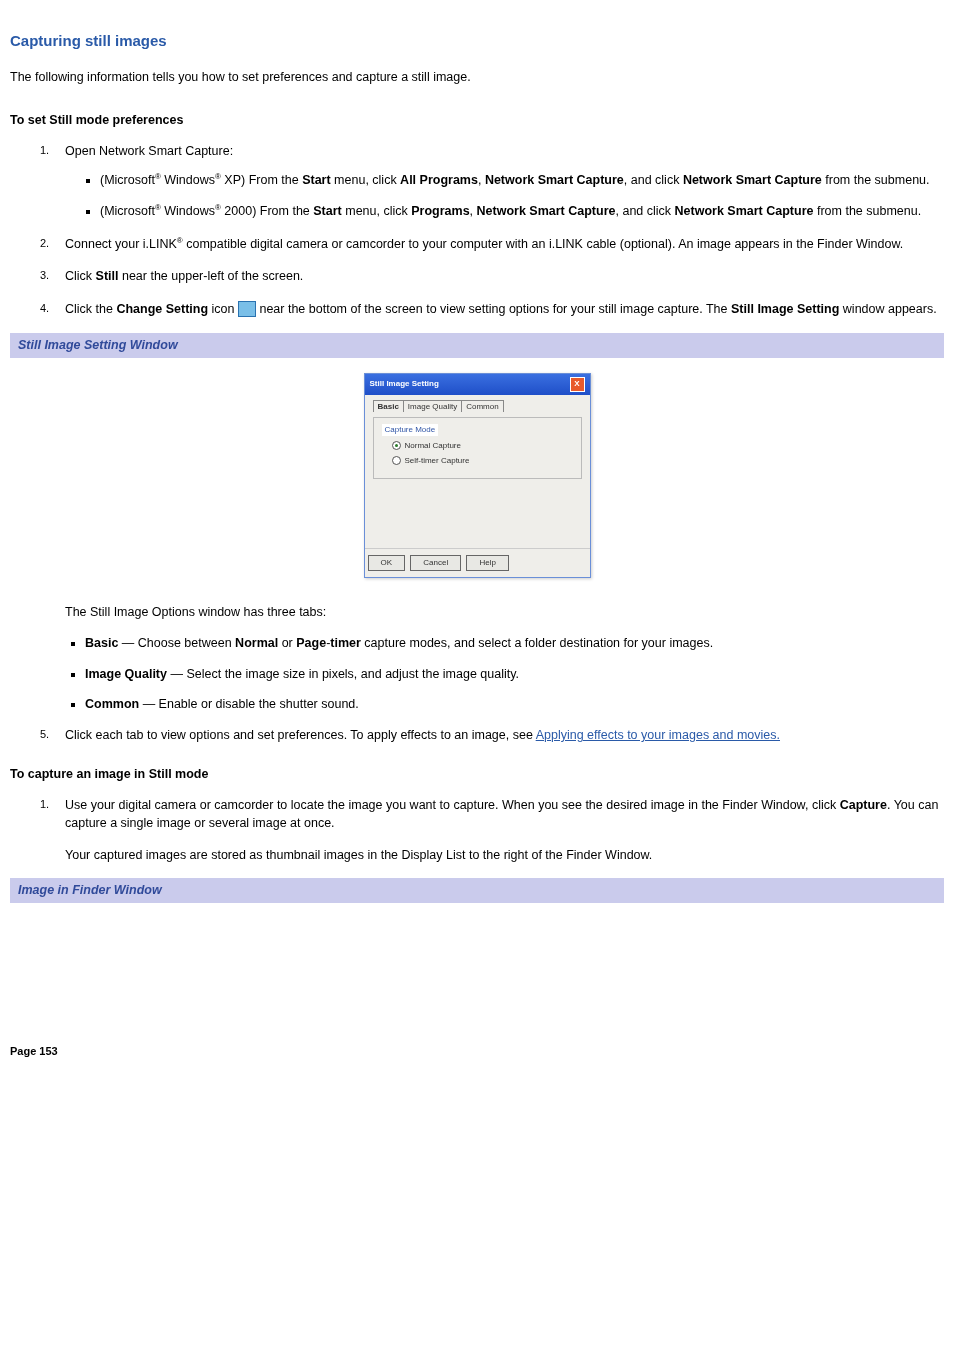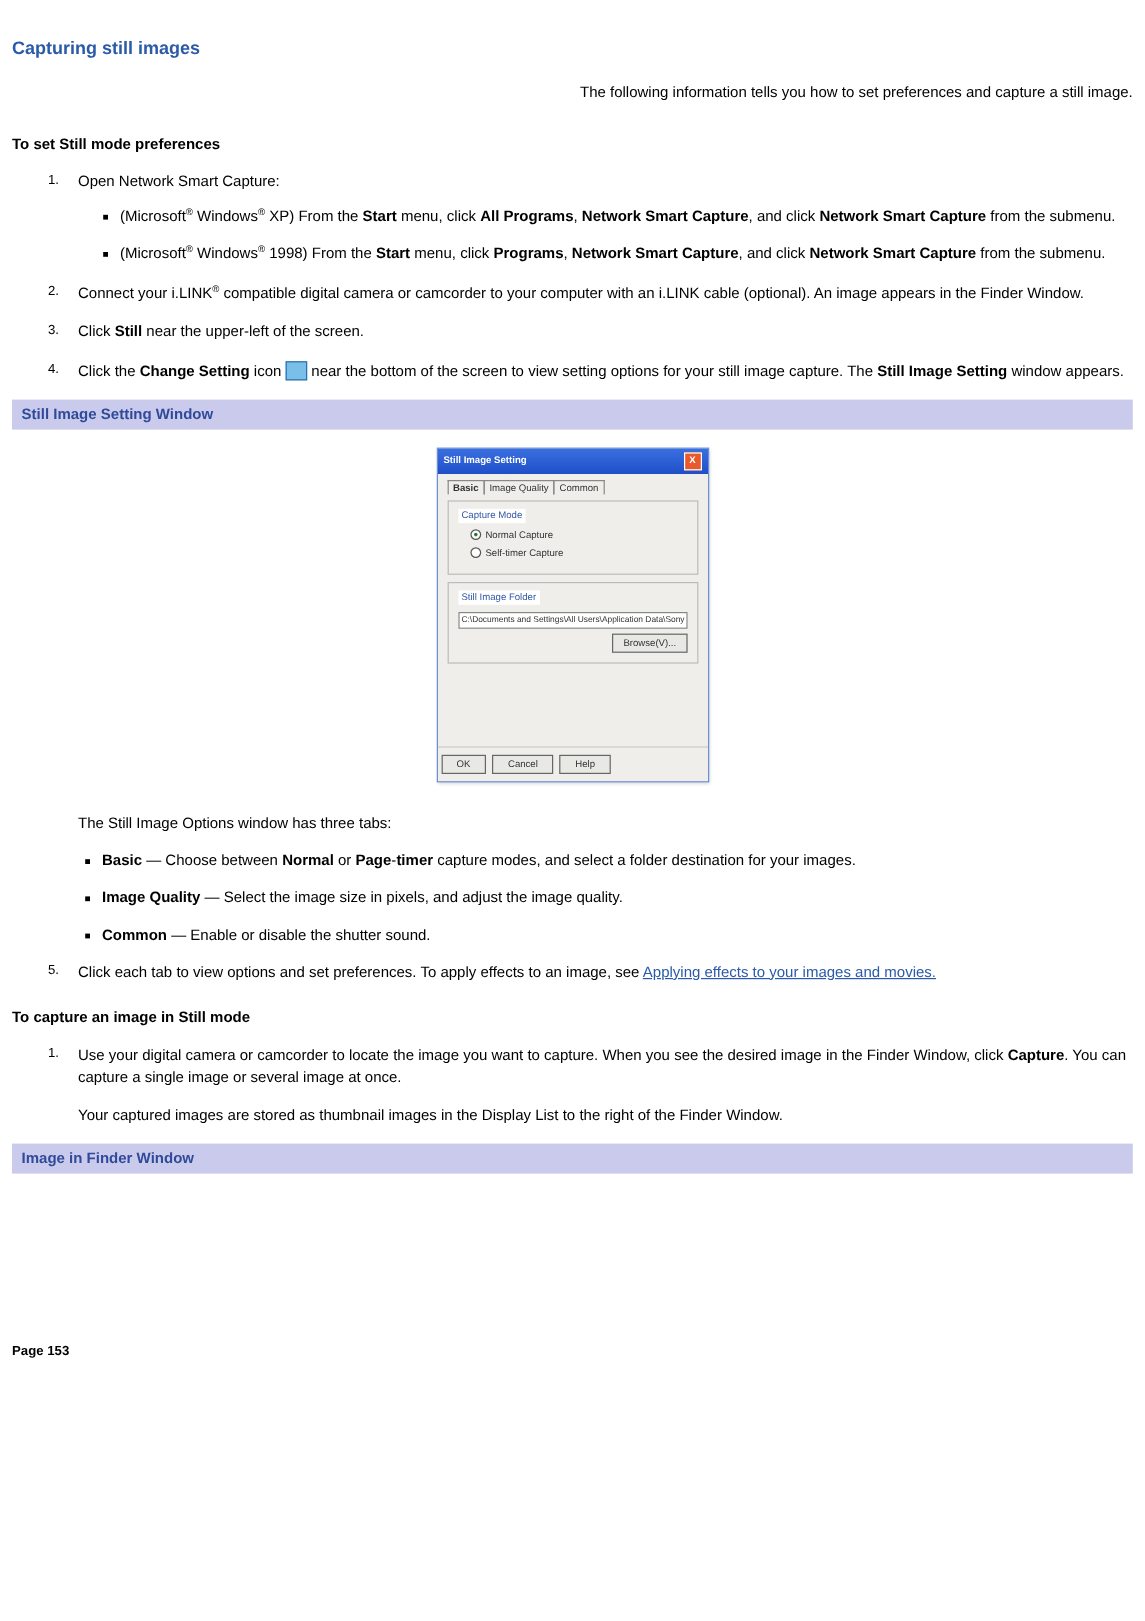--- a/index.html
+++ b/index.html
@@ -13,21 +13,20 @@
     box-sizing: border-box;
   }
   h1.title {
     color: #2a5aa8;
     font-size: 15px;
     font-weight: bold;
     margin: 10px 0 15px 0;
   }
   p.intro {
     margin: 10px 0 25px 0;
-    text-align: right;
   }
   h2.subhead {
     font-size: 12.5px;
     font-weight: bold;
     margin: 20px 0 12px 0;
   }
   ol.num {
     list-style: none;
     padding-left: 30px;
     margin: 0;
@@ -52,20 +51,21 @@
     margin-bottom: 12px;
   }
   .reg {
     font-size: 8px;
     vertical-align: super;
   }
   .caption-bar {
     background: #cacbec;
     color: #304a9a;
     font-weight: bold;
+    font-style: italic;
     font-size: 12.5px;
     padding: 3px 8px;
     margin: 9px 0;
     width: 100%;
     box-sizing: border-box;
   }
   .fig-wrap {
     text-align: center;
     margin: 15px 0 25px 0;
   }
@@ -213,21 +213,21 @@
 
 <ol class="num">
   <li>
     <span class="marker">1.</span>
     <span>Open Network Smart Capture:</span>
     <ul class="sq">
       <li>
         <span>(Microsoft</span><span class="reg">®</span><span> Windows</span><span class="reg">®</span><span> XP) From the </span><b>Start</b><span> menu, click </span><b>All Programs</b><span>, </span><b>Network Smart Capture</b><span>, and click </span><b>Network Smart Capture</b><span> from the submenu.</span>
       </li>
       <li>
-        <span>(Microsoft</span><span class="reg">®</span><span> Windows</span><span class="reg">®</span><span> 1998) From the </span><b>Start</b><span> menu, click </span><b>Programs</b><span>, </span><b>Network Smart Capture</b><span>, and click </span><b>Network Smart Capture</b><span> from the submenu.</span>
+        <span>(Microsoft</span><span class="reg">®</span><span> Windows</span><span class="reg">®</span><span> 2000) From the </span><b>Start</b><span> menu, click </span><b>Programs</b><span>, </span><b>Network Smart Capture</b><span>, and click </span><b>Network Smart Capture</b><span> from the submenu.</span>
       </li>
     </ul>
   </li>
 
   <li>
     <span class="marker">2.</span>
     <span>Connect your i.LINK</span><span class="reg">®</span><span> compatible digital camera or camcorder to your computer with an i.LINK cable (optional). An image appears in the Finder Window.</span>
   </li>
 
   <li>
@@ -251,25 +251,20 @@
     </div>
     <div class="xp-body">
       <div class="xp-tabs">
         <span class="active">Basic</span><span>Image Quality</span><span>Common</span>
       </div>
       <div class="xp-group">
         <div class="xp-group-title">Capture Mode</div>
         <div class="xp-radio"><span class="dot sel"></span><span>Normal Capture</span></div>
         <div class="xp-radio"><span class="dot"></span><span>Self-timer Capture</span></div>
       </div>
-      <div class="xp-group">
-        <div class="xp-group-title">Still Image Folder</div>
-        <div class="xp-path">C:\Documents and Settings\All Users\Application Data\Sony</div>
-        <div class="xp-btnrow"><span class="xp-btn">Browse(V)...</span></div>
-      </div>
       <div style="height:55px"></div>
     </div>
     <div class="xp-footer">
       <span class="xp-btn">OK</span>
       <span class="xp-btn">Cancel</span>
       <span class="xp-btn">Help</span>
     </div>
   </div>
 </div>
 

